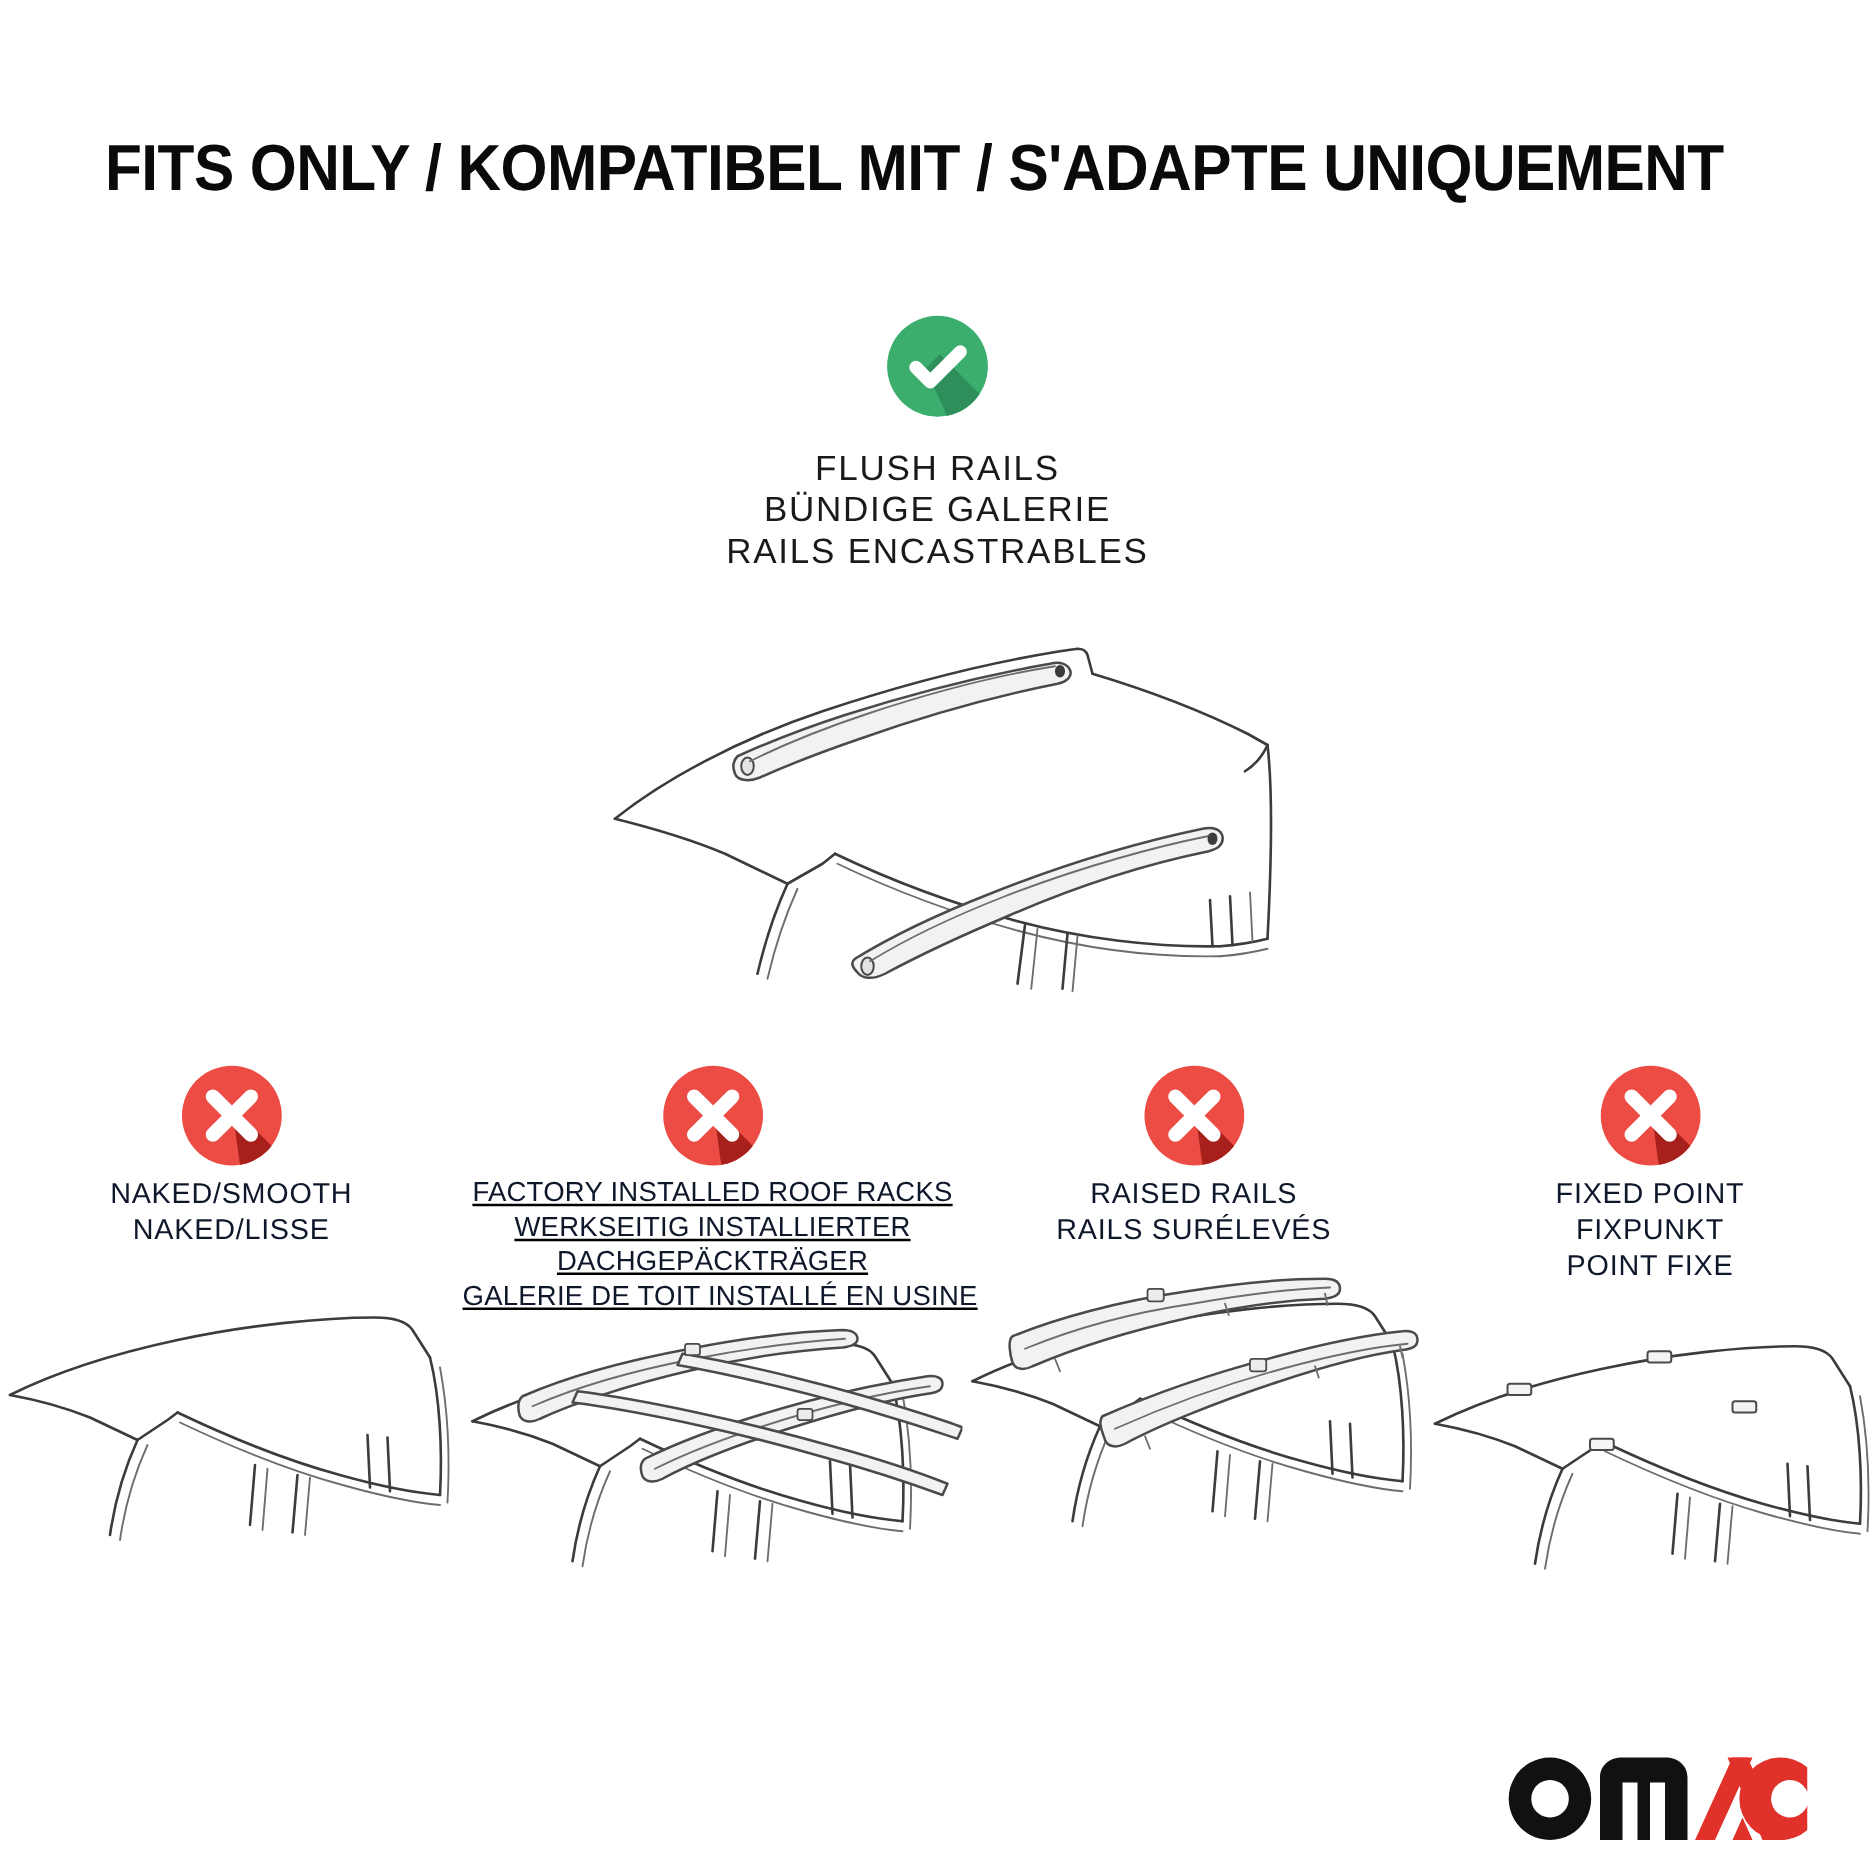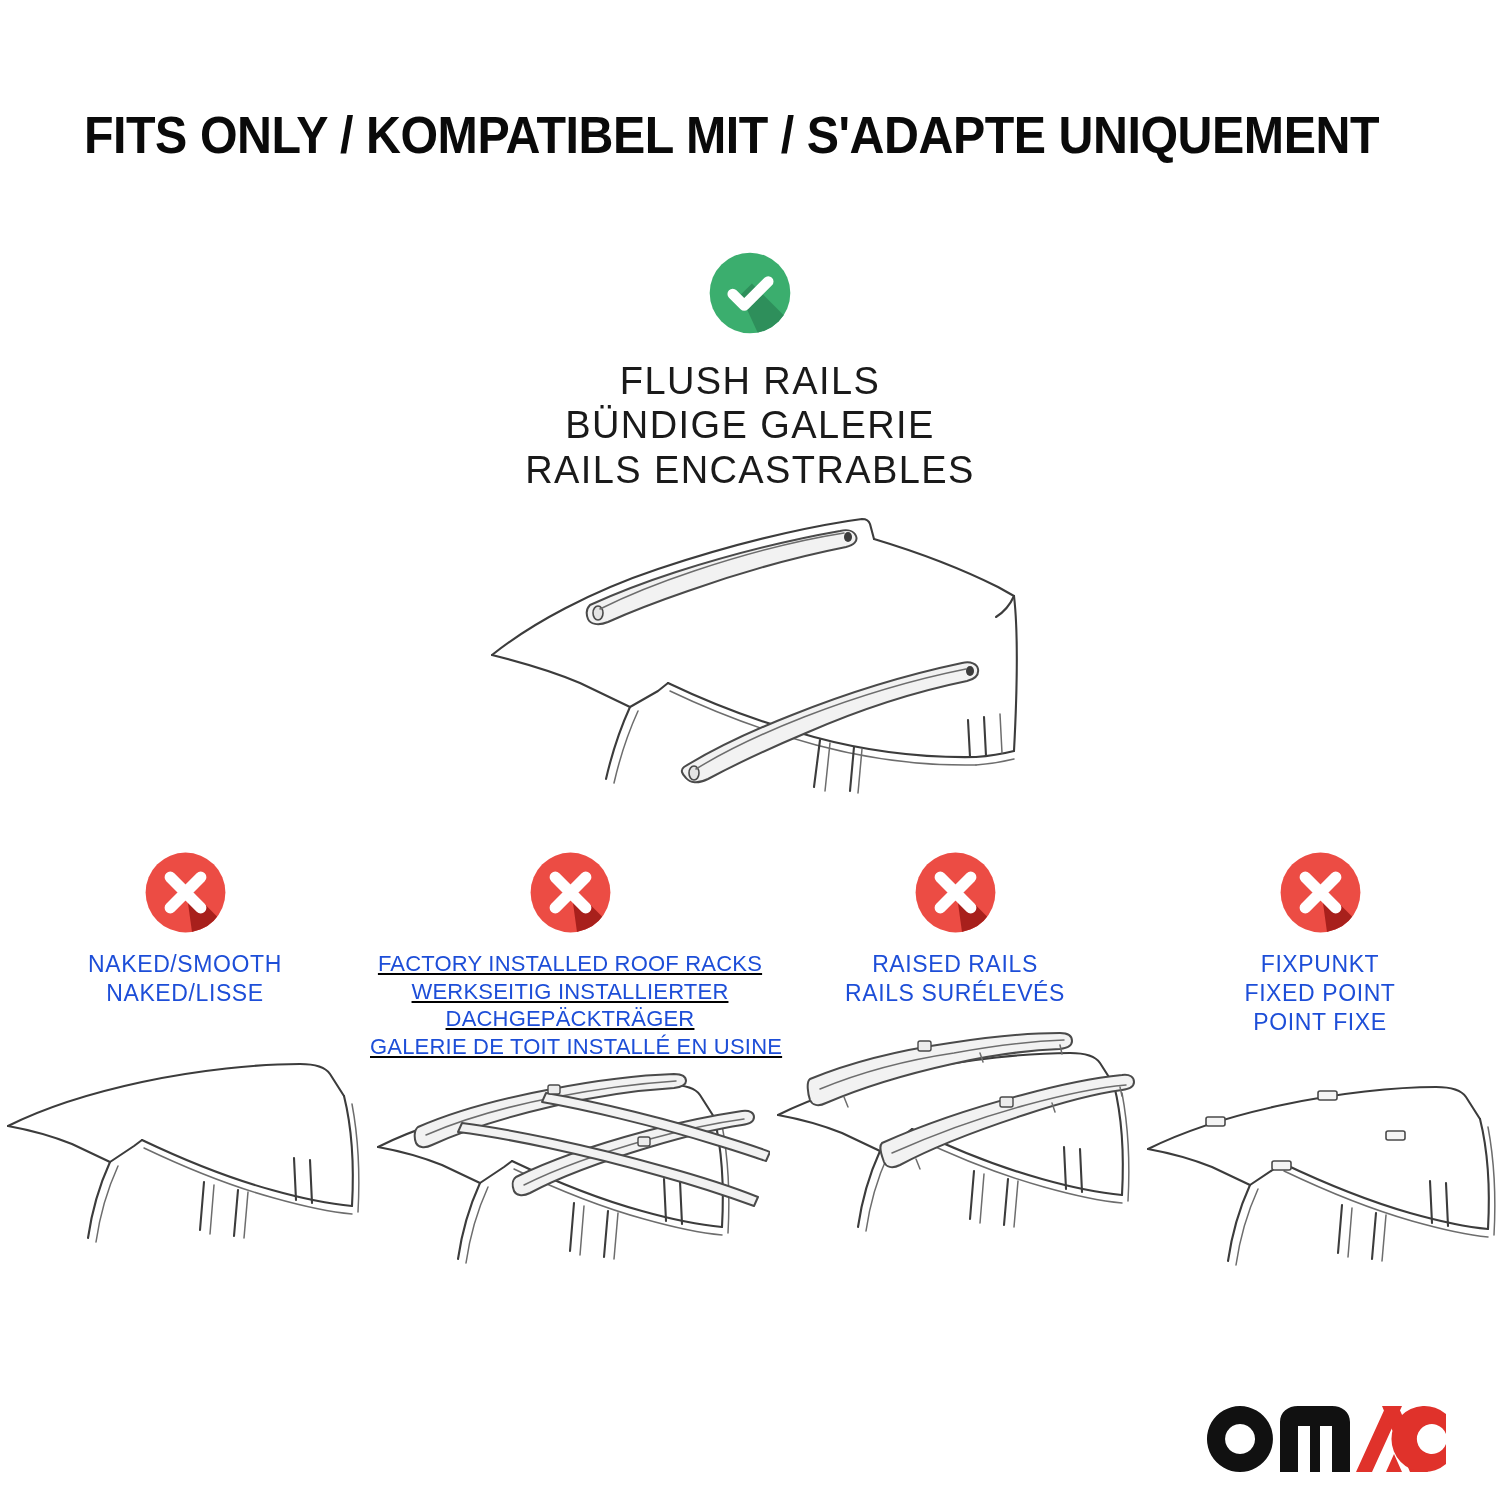--- a/index.html
+++ b/index.html
@@ -41,21 +41,21 @@
     text-align: center;
   }
   .badge-ok {
     width: 96px;
     height: 96px;
     margin: 0 auto;
     position: relative;
   }
   .hero-text {
     margin-top: 18px;
-    font-size: 38px;
+    font-size: 28px;
     font-weight: 300;
     letter-spacing: 1.4px;
     color: #1a1a1a;
     line-height: 1.17;
   }
   .hero-art {
     position: absolute;
     left: 462px;
     top: 250px;
     width: 580px;
@@ -80,25 +80,24 @@
   .col.c3 { width: 370px; }
   .col.c4 { width: 360px; }
 
   .badge-no {
     width: 95px;
     height: 95px;
     margin: 0 auto;
     position: relative;
   }
   .col-label {
-    margin-top: 10px;
     font-size: 23px;
     font-weight: 400;
     letter-spacing: 0.6px;
-    color: #1d4ed8;
+    color: #0f172a;
     line-height: 1.26;
     white-space: nowrap;
   }
   .col.c2 .col-label { font-size: 22px; letter-spacing: 0.2px; }
   .col-art {
     margin-top: 14px;
     height: 220px;
     width: 100%;
   }
   .col.c1 .col-art { margin-top: 40px; }
@@ -368,22 +367,22 @@
             </clipPath>
           </defs>
         <circle cx="50" cy="50" r="42" fill="#EC4C44"></circle>
         <g clip-path="url(#noclip4)">
           <polygon points="50,42 58,50 100,92 100,100 58,100" fill="#A8201C"></polygon>
         </g>
         <path d="M34 34 L66 66 M66 34 L34 66" fill="none" stroke="#ffffff" stroke-width="12" stroke-linecap="round"></path>
       </svg>
     </div>
     <div class="col-label">
+      <div>FIXED POINT</div>
       <div>FIXPUNKT</div>
-      <div>FIXED POINT</div>
       <div>POINT FIXE</div>
     </div>
     <div class="col-art">
       <svg viewBox="0 0 360 220" width="360" height="220" aria-hidden="true">
         <path class="ln" d="M8 72 C40 56 86 40 142 28 C198 16 256 10 296 10
                             C312 10 322 14 326 20 L340 42"></path>
         <path class="ln" d="M8 72 C30 76 52 82 72 90 L110 108"></path>
         <path class="ln" d="M110 108 L134 92 L142 86"></path>
         <path class="ln" d="M110 108 C100 130 92 156 88 184"></path>
         <path class="ln-t" d="M118 112 C108 134 100 160 96 188"></path>

